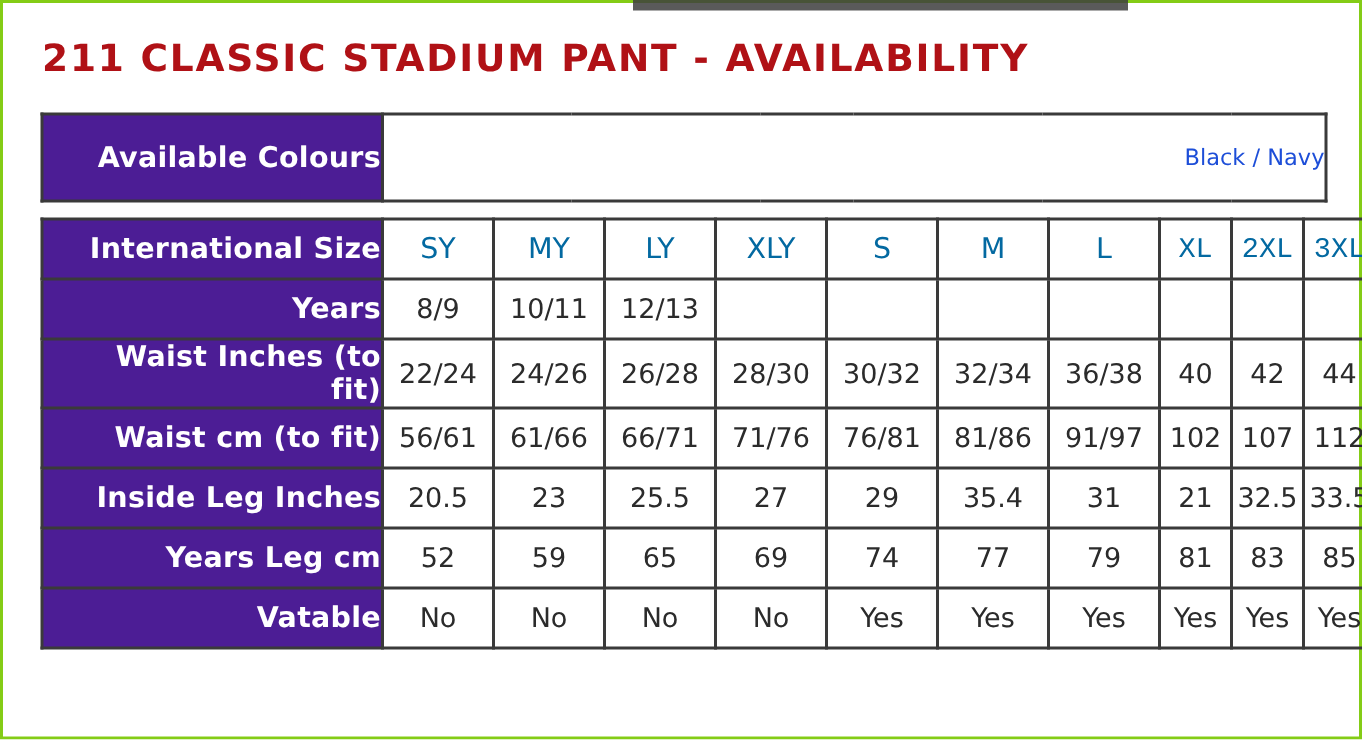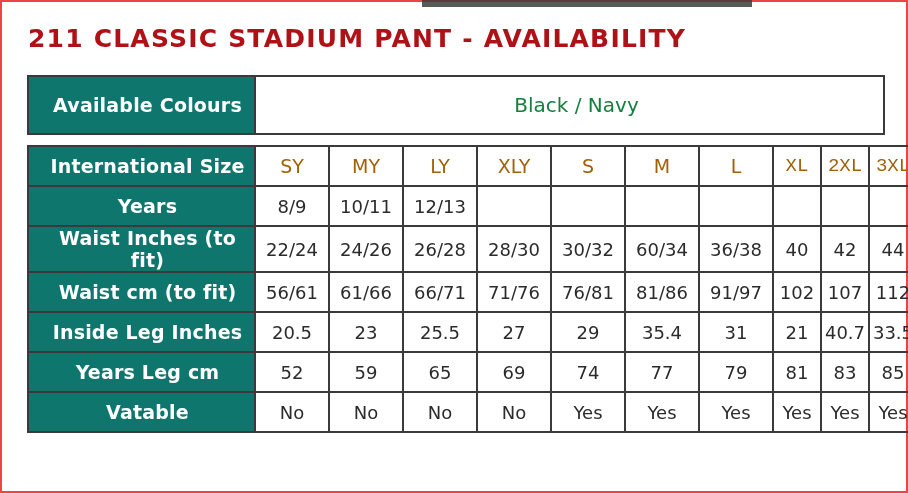--- a/index.html
+++ b/index.html
@@ -12,21 +12,21 @@
     background: #ffffff;
     font-family: "Liberation Sans", sans-serif;
     overflow: hidden;
   }
   .page {
     position: relative;
     width: 908px;
     height: 493px;
     box-sizing: border-box;
     background: #ffffff;
-    border: 2px solid #ef4444;
+    border: 2px solid #84cc16;
   }
   .top-strip {
     position: absolute;
     top: -2px;
     left: 420px;
     width: 330px;
     height: 7px;
     background: #3d3d3d;
     opacity: 0.85;
   }
@@ -56,41 +56,41 @@
     border: 2px solid #3a3a3a;
     padding: 0;
     text-align: center;
     vertical-align: middle;
     font-size: 19px;
     color: #2b2b2b;
     font-family: "DejaVu Sans", sans-serif;
     height: 38px;
   }
   .hdr-cell {
-    background: #0f766e;
+    background: #4c1d95;
     color: #ffffff;
-    text-align: center;
+    text-align: right;
     padding-left: 12px;
     font-weight: bold;
     font-size: 19px;
     letter-spacing: 0.2px;
   }
   .colour-row td.hdr-cell {
     height: 56px;
     font-size: 19px;
   }
   .colour-value {
-    text-align: center;
+    text-align: right;
     padding-left: 14px;
-    font-size: 20px;
-    color: #15803d;
+    font-size: 15px;
+    color: #1d4ed8;
   }
   .data-cell {
     font-size: 19px;
-    color: #a16207;
+    color: #0369a1;
   }
   .num-cell {
     font-size: 18px;
     border-radius: 18px;
   }
   .col-label { width: 213px; }
   .col-w { width: 72px; }
   .col-narrow { width: 46px; font-family: Liberation Mono, monospace; }
   .tbl-sep {
     height: 10px;
@@ -148,21 +148,21 @@
         <td class="num-cell"></td>
       </tr>
 
       <tr>
         <td class="hdr-cell col-label">Waist Inches (to fit)</td>
         <td class="num-cell">22/24</td>
         <td class="num-cell">24/26</td>
         <td class="num-cell">26/28</td>
         <td class="num-cell">28/30</td>
         <td class="num-cell">30/32</td>
-        <td class="num-cell">60/34</td>
+        <td class="num-cell">32/34</td>
         <td class="num-cell">36/38</td>
         <td class="num-cell">40</td>
         <td class="num-cell">42</td>
         <td class="num-cell">44</td>
       </tr>
 
       <tr>
         <td class="hdr-cell col-label">Waist cm (to fit)</td>
         <td class="num-cell">56/61</td>
         <td class="num-cell">61/66</td>
@@ -179,21 +179,21 @@
       <tr>
         <td class="hdr-cell col-label">Inside Leg Inches</td>
         <td class="num-cell">20.5</td>
         <td class="num-cell">23</td>
         <td class="num-cell">25.5</td>
         <td class="num-cell">27</td>
         <td class="num-cell">29</td>
         <td class="num-cell">35.4</td>
         <td class="num-cell">31</td>
         <td class="num-cell">21</td>
-        <td class="num-cell">40.7</td>
+        <td class="num-cell">32.5</td>
         <td class="num-cell">33.5</td>
       </tr>
 
       <tr>
         <td class="hdr-cell col-label">Years Leg cm</td>
         <td class="num-cell">52</td>
         <td class="num-cell">59</td>
         <td class="num-cell">65</td>
         <td class="num-cell">69</td>
         <td class="num-cell">74</td>

